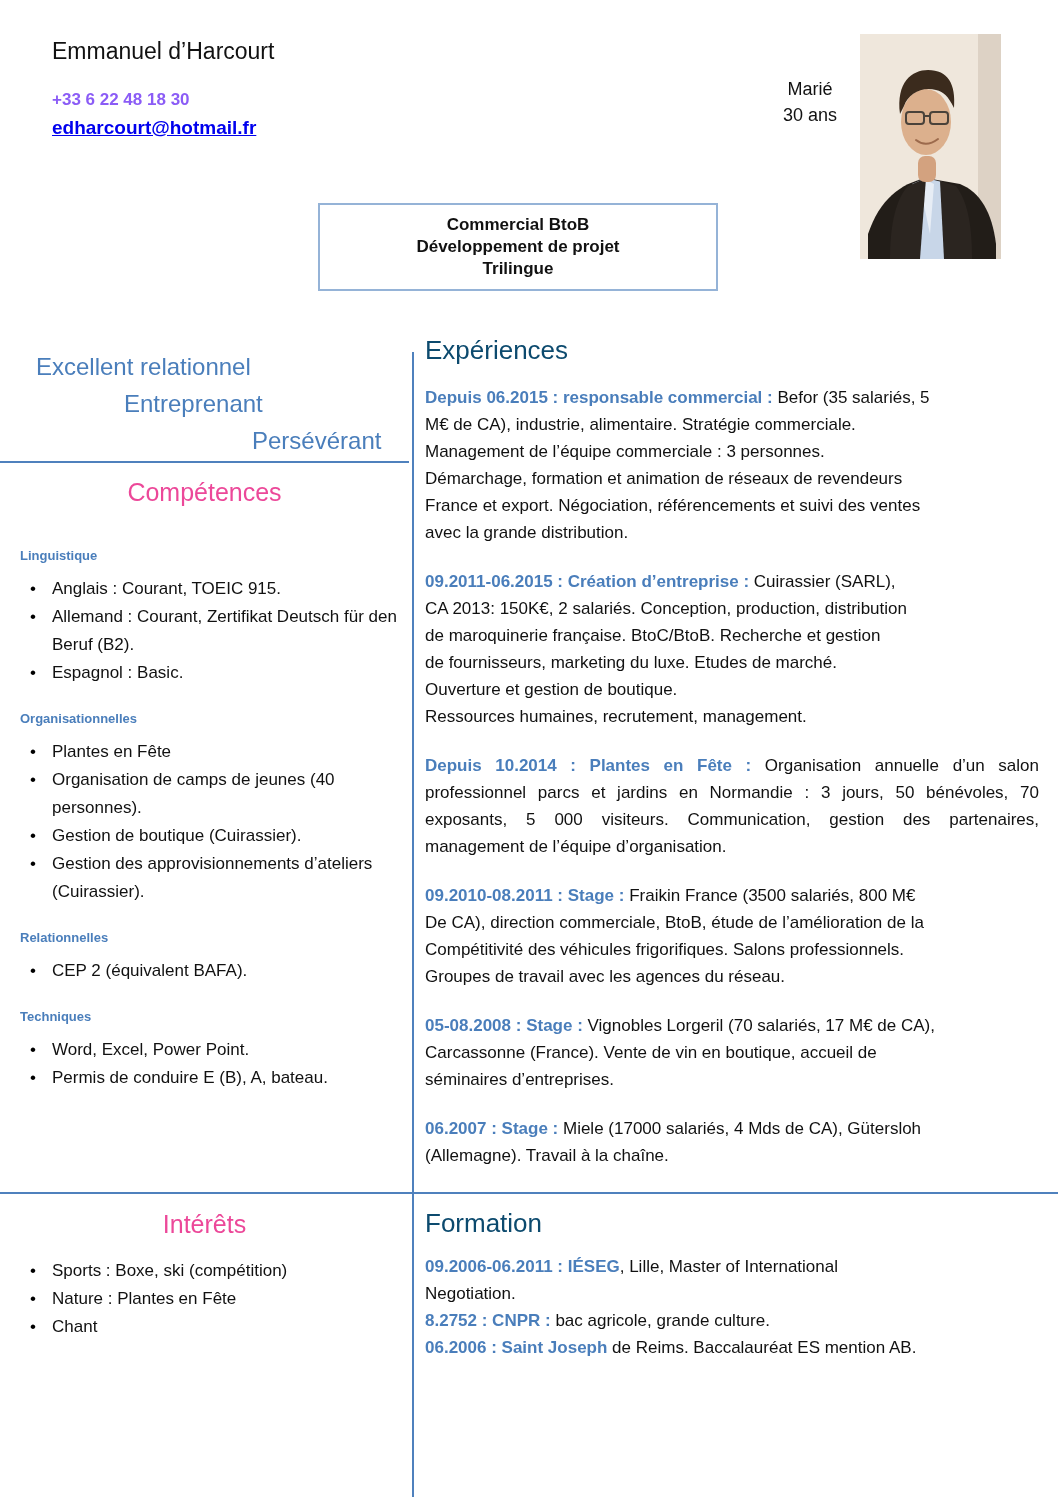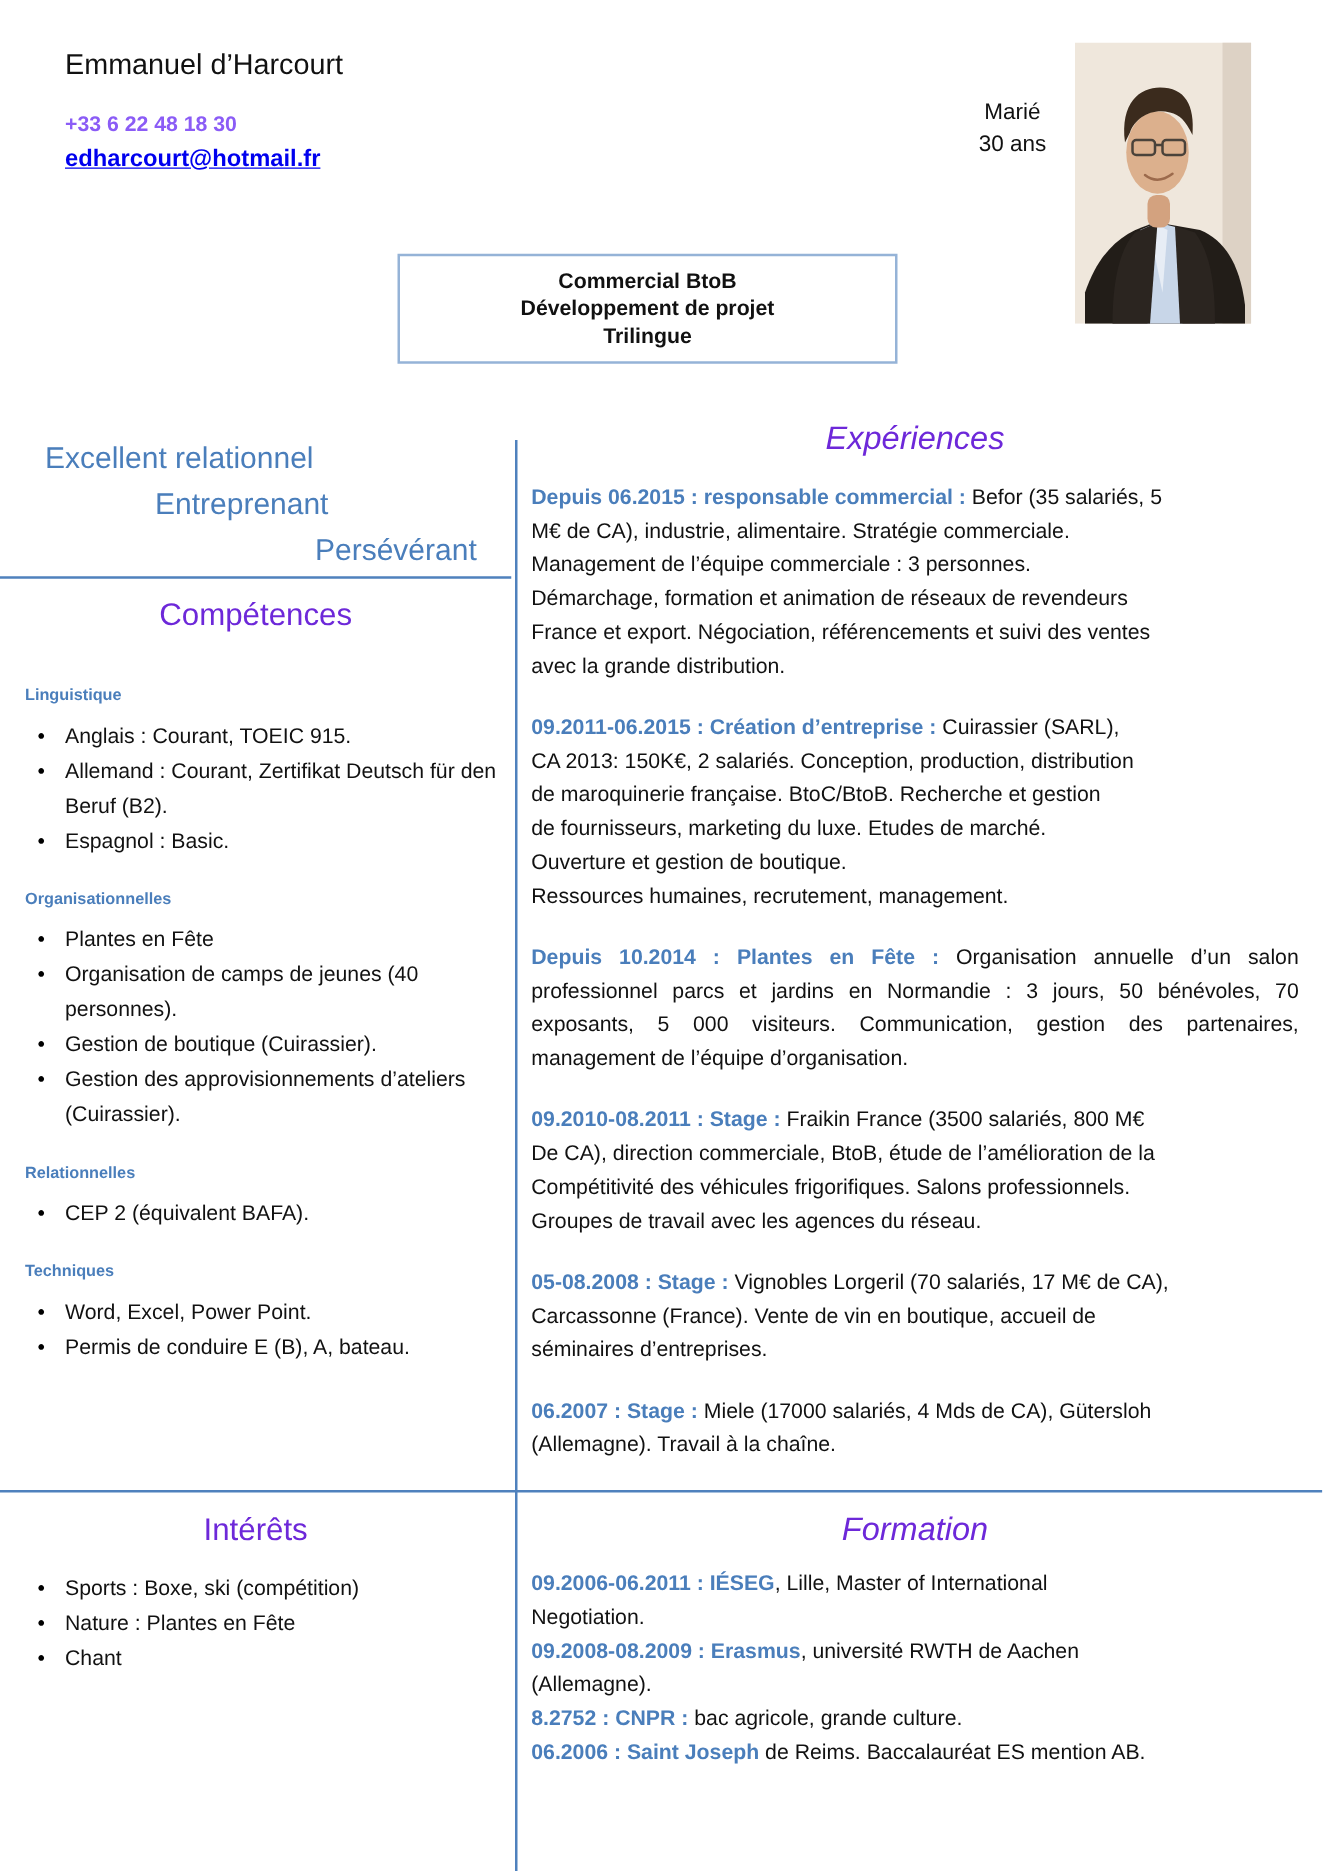--- a/index.html
+++ b/index.html
@@ -22,34 +22,34 @@
   .vline{position:absolute;left:412px;top:352px;width:2px;height:1145px;background:#4f81bd;}
   .hline-left{position:absolute;left:0;top:461px;width:409px;height:2px;background:#4f81bd;}
   .hline-bottom{position:absolute;left:0;top:1192px;width:1058px;height:2px;background:#4f81bd;}
 
   
   .qualities{position:absolute;left:0;top:348px;width:400px;font-size:24px;line-height:37px;color:#4a7ebb;margin-left:20px;}
   .q1{padding-left:16px;}
   .q2{padding-left:104px;}
   .q3{padding-left:232px;}
 
-  .col-title{font-size:25px;color:#6d28d9;text-align:center;}
+  .col-title{font-size:25px;color:#ec4899;text-align:center;}
   .competences-title{position:absolute;left:0;top:478px;width:409px;}
   .skills{position:absolute;left:0;top:524px;width:409px;}
   .skill-head{font-size:13px;font-weight:700;color:#4a7ebb;padding-left:20px;margin:24px 0 12px 0;}
   ul.blist{list-style:none;margin:0;padding:0;}
   ul.blist li{position:relative;font-size:17px;line-height:28px;padding-left:52px;padding-right:8px;color:#111;}
   ul.blist li::before{content:"•";position:absolute;left:30px;top:0;font-size:17px;color:#000;}
 
   .interets{position:absolute;left:0;top:1210px;width:409px;}
   .interets .col-title{margin-bottom:18px;}
 
   
   .rightcol{position:absolute;left:425px;top:335px;width:614px;}
-  .r-title{font-size:26px;color:#6d28d9;text-align:center;margin:0 0 18px 0;font-style:italic;}
+  .r-title{font-size:26px;color:#0c4a6e;text-align:left;margin:0 0 18px 0;}
   p.exp{font-size:17px;line-height:27px;margin:0 0 22px 0;white-space:pre-wrap;color:#111;}
   p.exp.justify{text-align:justify;}
   .lead{color:#4a7ebb;font-weight:700;}
 
   .formation{position:absolute;left:425px;top:1208px;width:614px;}
   .formation .r-title{margin-bottom:14px;}
   p.edu{font-size:17px;line-height:27px;margin:0;white-space:pre-wrap;color:#111;}
 </style>
 </head>
 <body>
@@ -183,21 +183,19 @@
     <p class="exp"><span class="lead">06.2007 : Stage :</span><span> Miele (17000 salariés, 4 Mds de CA), Gütersloh
 (Allemagne). Travail à la chaîne.</span></p>
   </div>
 
   <div class="formation">
     <div class="r-title">Formation</div>
 
     <p class="edu"><span class="lead">09.2006-06.2011 : IÉSEG</span><span>, Lille, Master of International
 Negotiation.</span></p>
 
-    <p class="edu"><span class="lead">09.2008-08.2009 : Erasmus</span><span>, université RWTH de Aachen
-(Allemagne).</span></p>
 
     <p class="edu"><span class="lead">8.2752 : CNPR :</span><span> bac agricole, grande culture.</span></p>
 
     <p class="edu"><span class="lead">06.2006 : Saint Joseph</span><span> de Reims. Baccalauréat ES mention AB.</span></p>
   </div>
 
 </div>
 
 </body></html>

